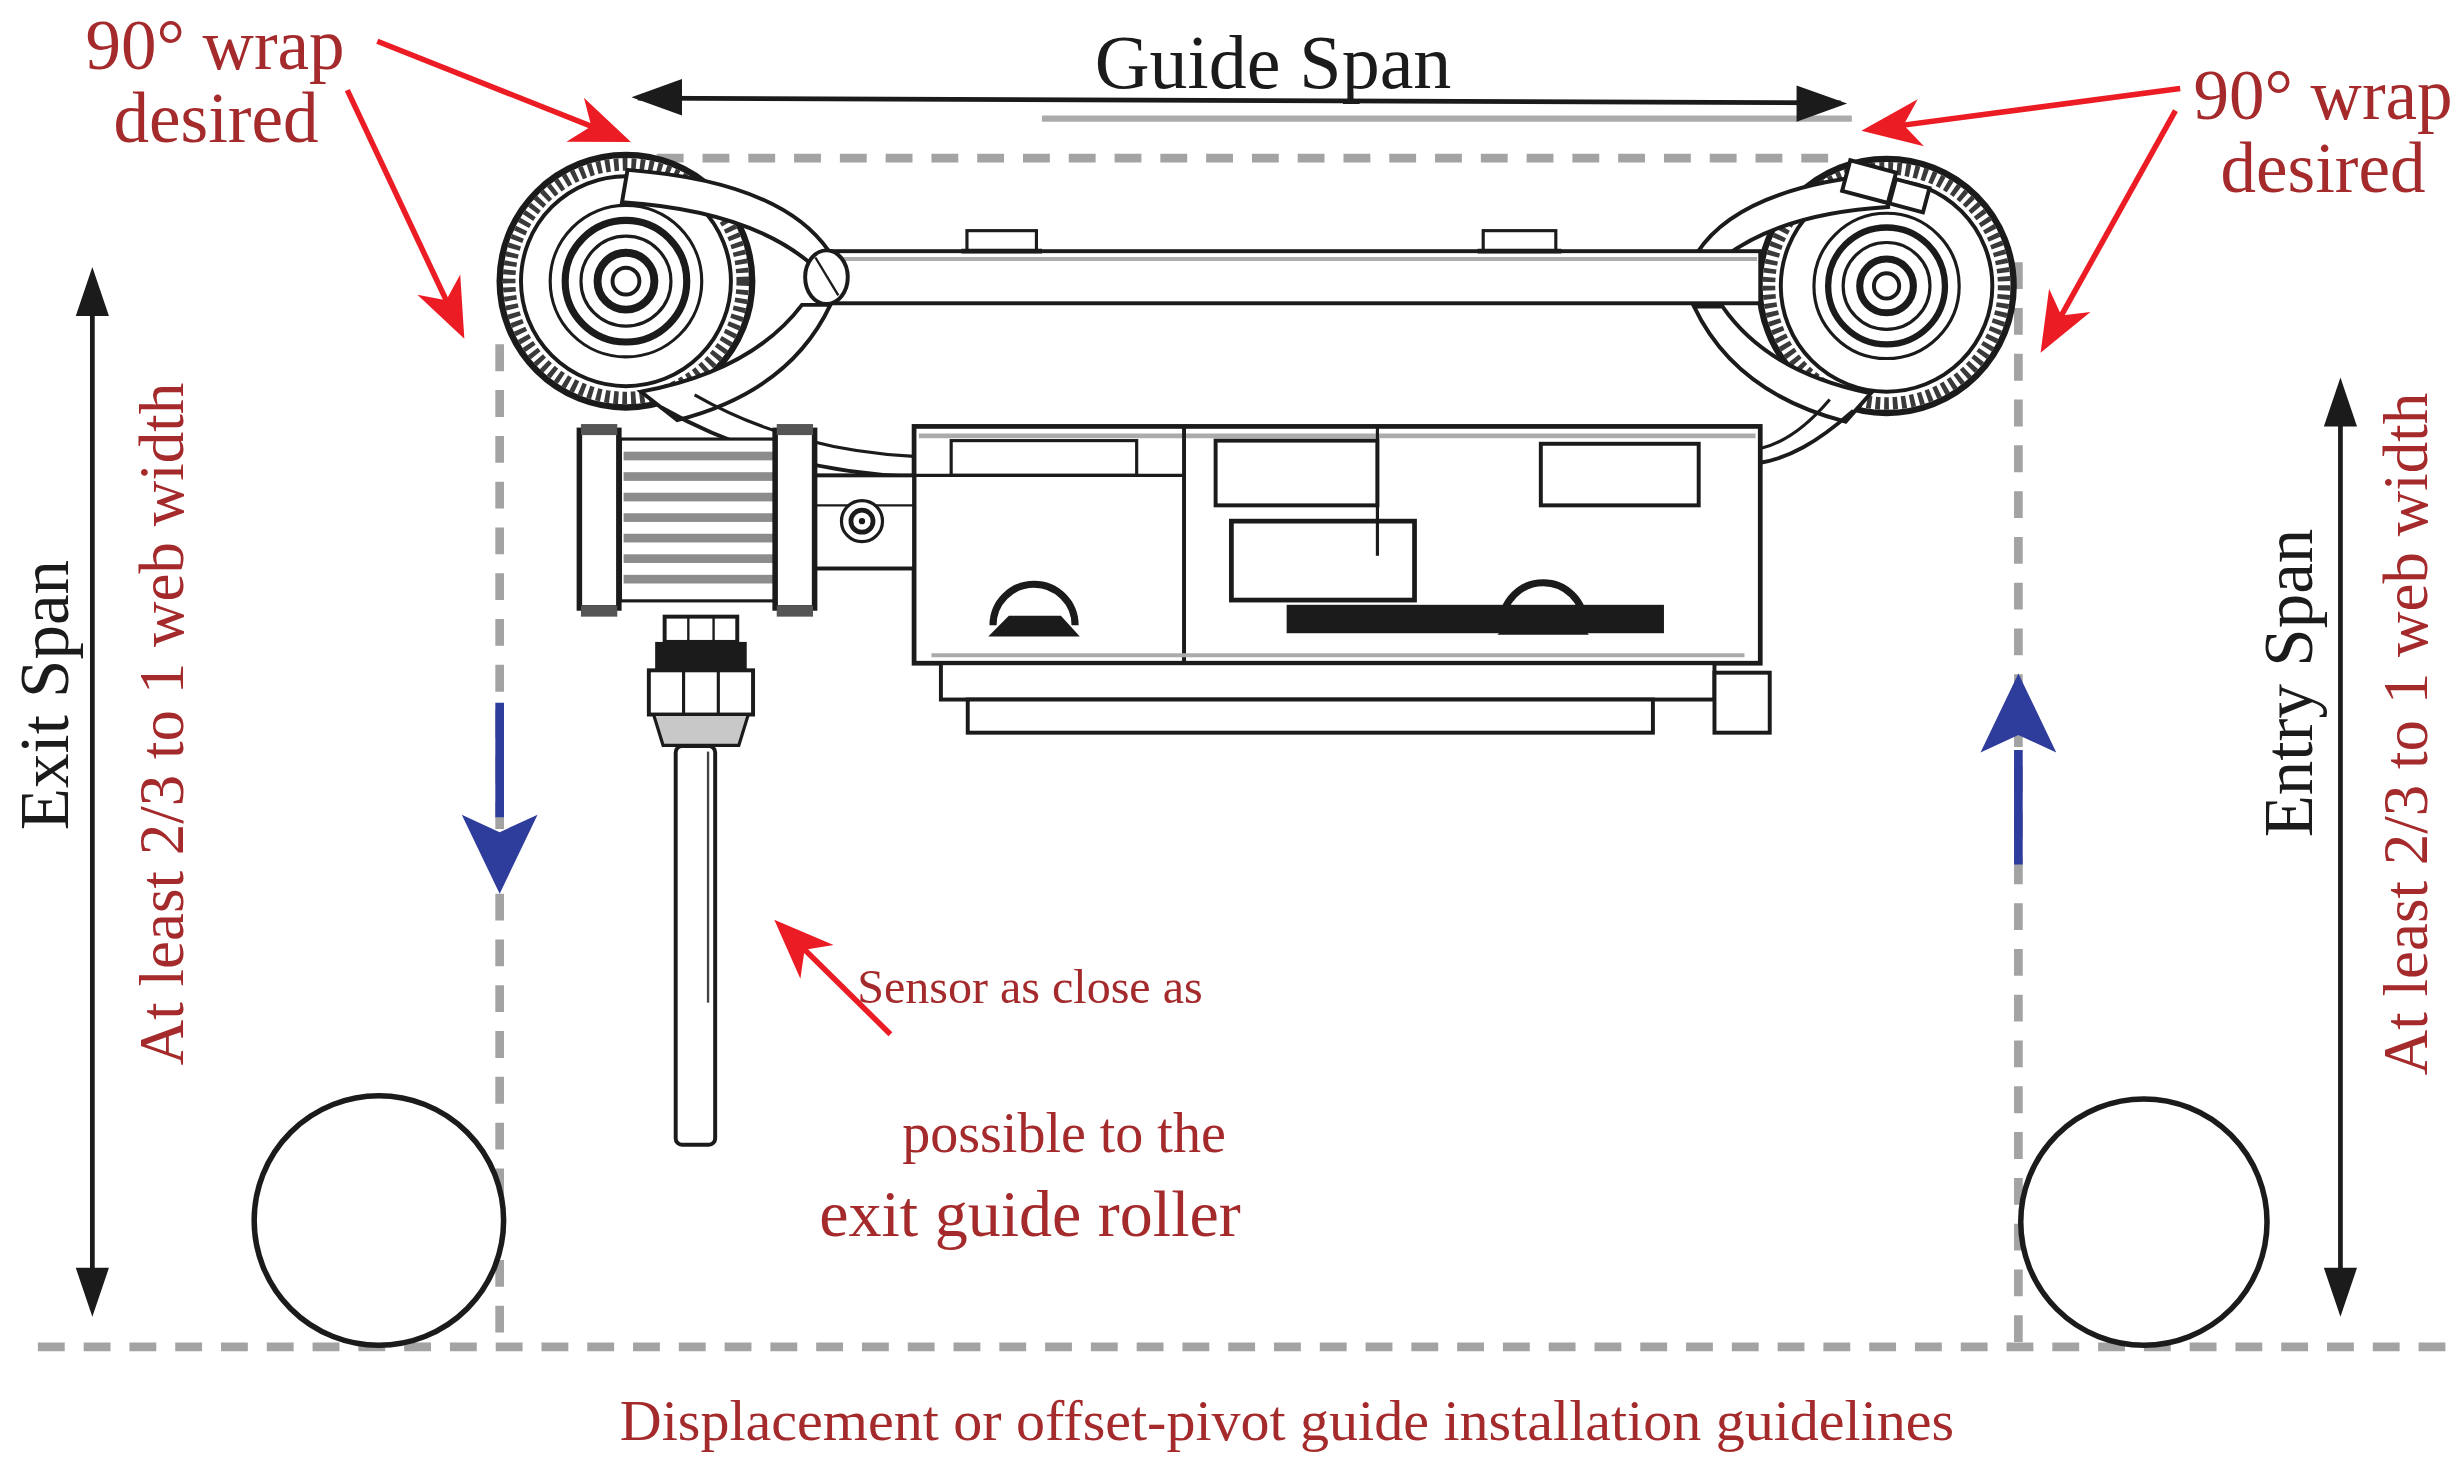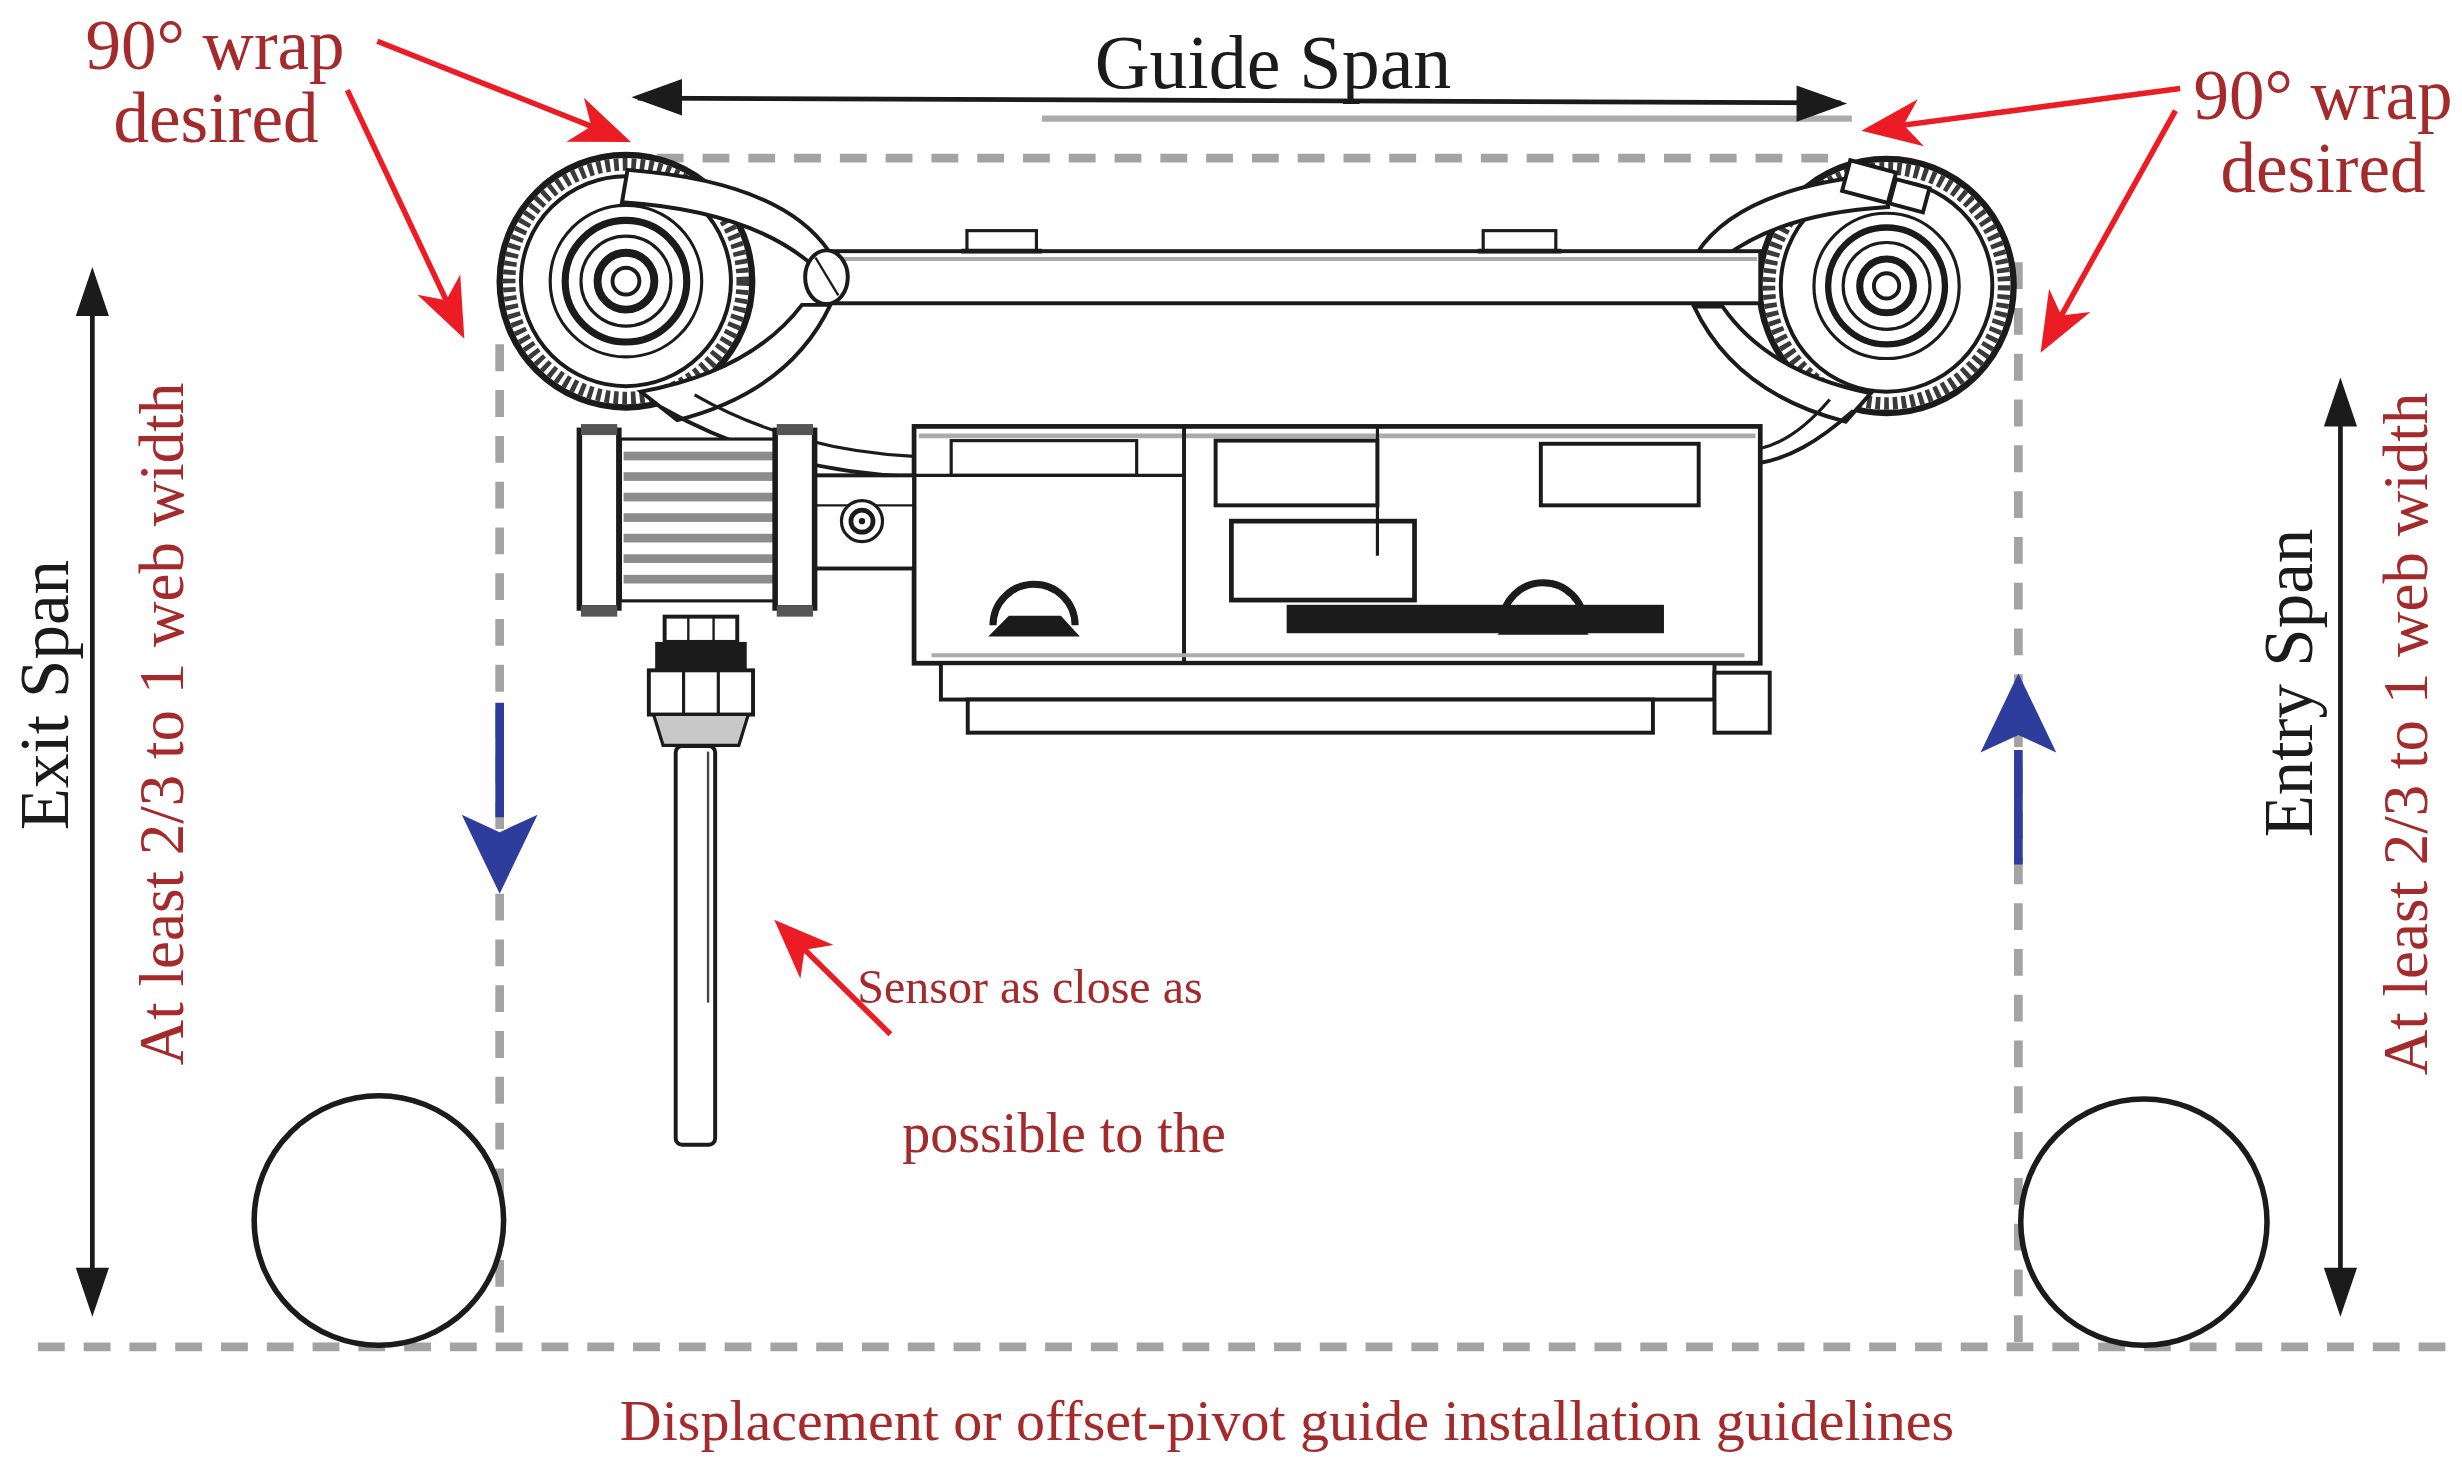--- a/index.html
+++ b/index.html
@@ -215,16 +215,17 @@
   <div class="lbl dred" style="left:2323px;top:168px;font-size:71px;">desired</div>
 
   <div class="lbl vert black" style="left:45px;top:695px;font-size:69px;">Exit Span</div>
   <div class="lbl vert dred" style="left:162px;top:724px;font-size:63px;">At least 2/3 to 1 web width</div>
 
   <div class="lbl vert black" style="left:2289px;top:683px;font-size:69px;">Entry Span</div>
   <div class="lbl vert dred" style="left:2406px;top:734px;font-size:63px;">At least 2/3 to 1 web width</div>
 
   <div class="lbl dred" style="left:1030px;top:987px;font-size:48px;">Sensor as close as</div>
   <div class="lbl dred" style="left:1064px;top:1101px;font-size:56px;margin-top:32px;">possible to the</div>
+  <div class="lbl dred" style="left:1030px;top:1214px;font-size:66px;">exit guide roller</div>
 
   <div class="lbl dred" style="left:1287px;top:1421px;font-size:58px;">Displacement or offset-pivot guide installation guidelines</div>
 </div>
 
 
 </body></html>

